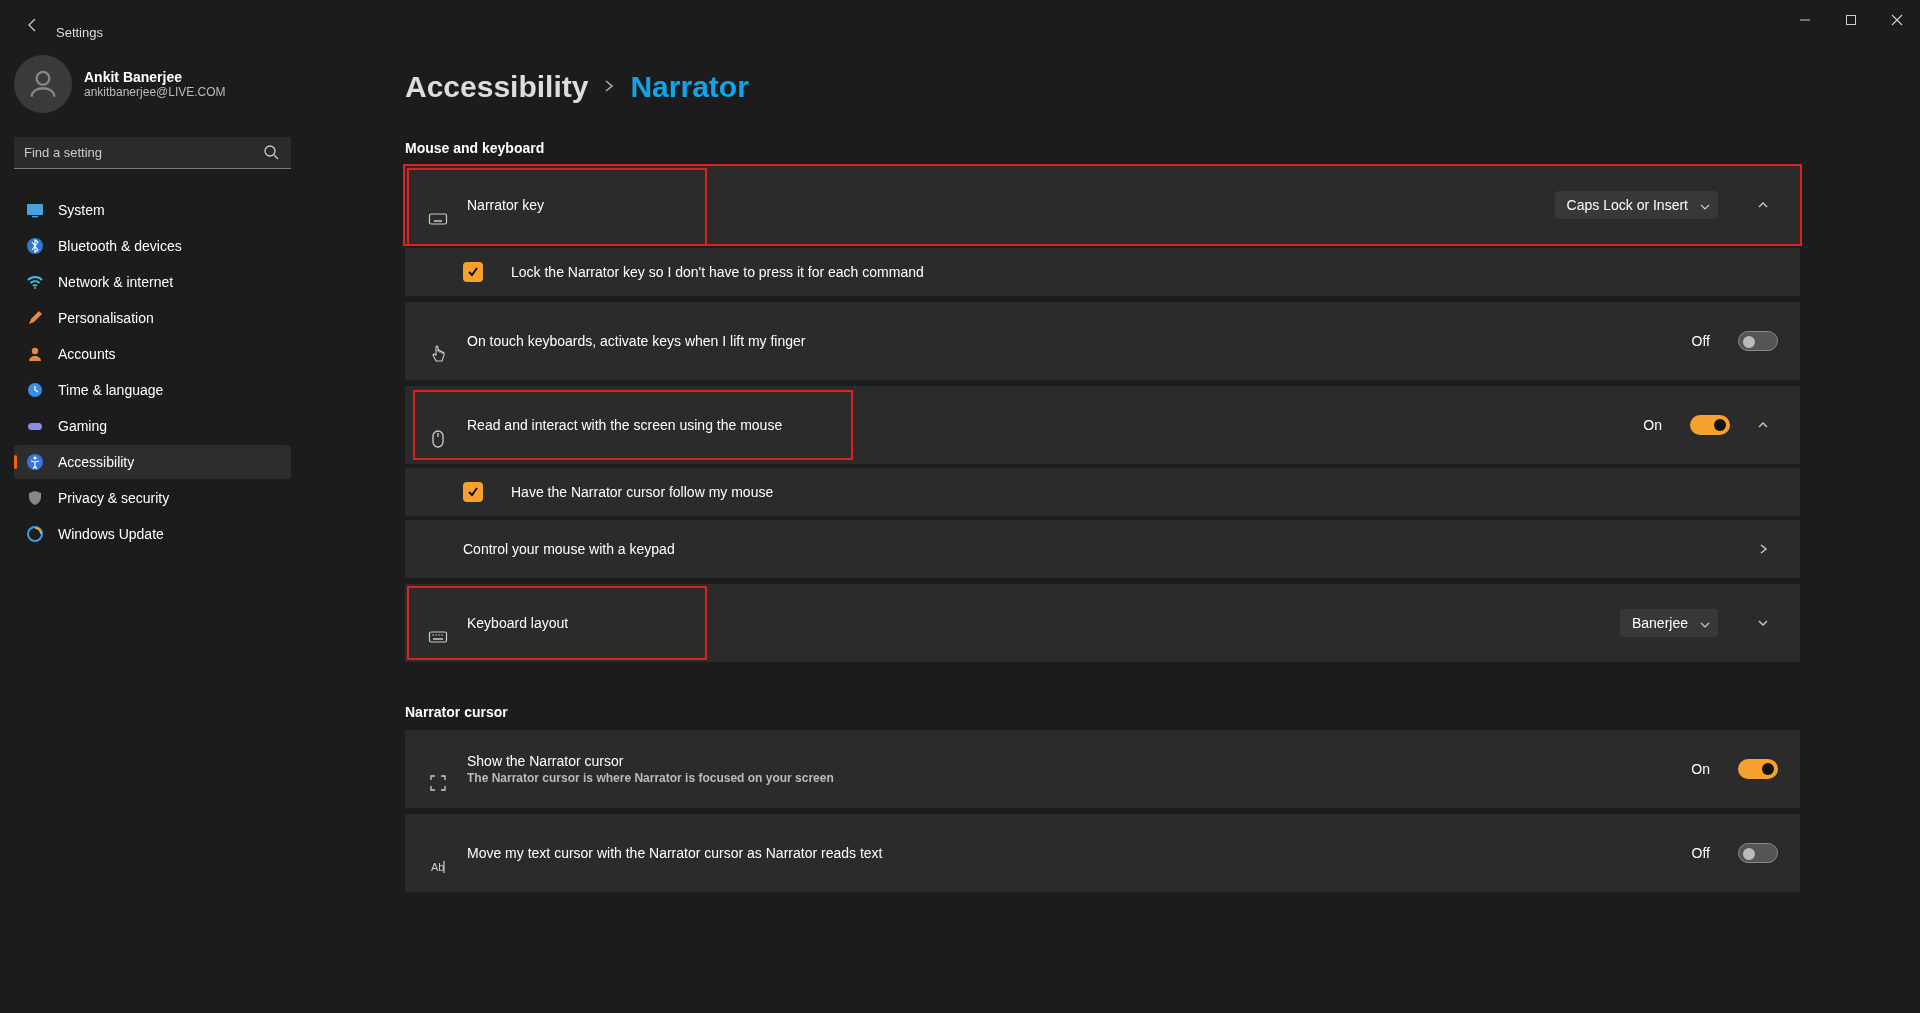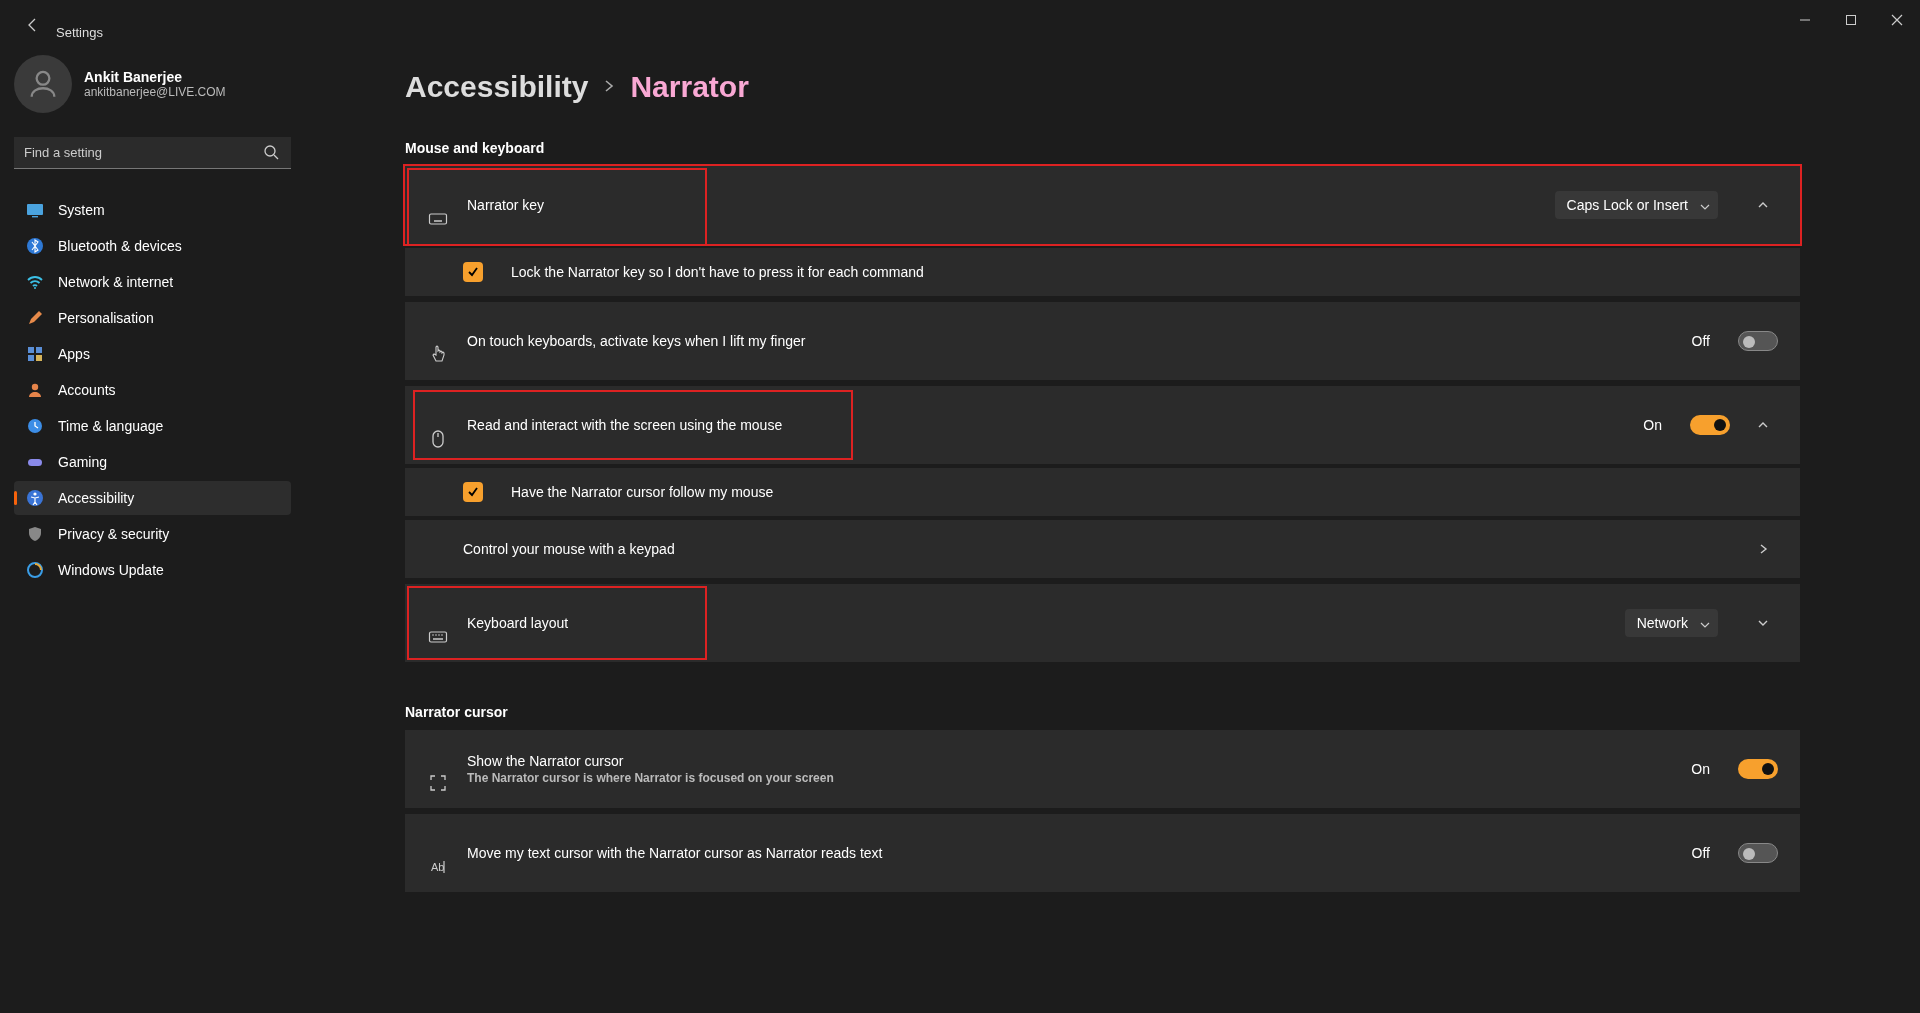--- a/index.html
+++ b/index.html
@@ -76,21 +76,21 @@
     }
     .nav-icon { width: 18px; height:18px; display:flex; align-items:center; justify-content:center; }
     .nav-label { font-size: 14px; }
     .main {
       flex: 1; padding: 30px 120px 30px 100px; overflow-y: auto;
     }
     .breadcrumb {
       display:flex; align-items:center; gap:14px; margin-bottom: 36px;
     }
     .breadcrumb-item { font-size: 30px; font-weight: 600; color: #ddd; }
-    .breadcrumb-current { font-size: 30px; font-weight: 600; color: #f9a8d4; }
+    .breadcrumb-current { font-size: 30px; font-weight: 600; color: #0ea5e9; }
     .section-label { font-size: 14px; font-weight:600; margin-bottom: 10px; }
     .card {
       background: #2b2b2b; border-radius: 0; padding: 14px 22px;
       display:flex; align-items:center; gap: 18px; margin-bottom: 4px;
       position: relative;
     }
     .card.highlighted { outline: 2px solid #d22; outline-offset: -1px; }
     .card.sub { padding-left: 58px; }
     .card-icon { width: 22px; height:22px; display:flex; align-items:center; justify-content:center;margin-top:28px; }
     .card-title { font-size: 14px; }
@@ -208,31 +208,20 @@
       <span class="nav-icon">
           <svg width="18" height="18" viewBox="0 0 18 18">
             <path d="M3 15l2-5 8-8 3 3-8 8-5 2z" fill="#e68a4a"></path>
           </svg>
         </span>
       <span class="nav-label">Personalisation</span>
     </div>
     <div class="nav-item">
       <span class="nav-icon">
           <svg width="18" height="18" viewBox="0 0 18 18">
-            <rect x="2" y="2" width="6" height="6" fill="#5a8ed6"></rect>
-            <rect x="10" y="2" width="6" height="6" fill="#5a8ed6"></rect>
-            <rect x="2" y="10" width="6" height="6" fill="#5a8ed6"></rect>
-            <rect x="10" y="10" width="6" height="6" fill="#d6b45a"></rect>
-          </svg>
-        </span>
-      <span class="nav-label">Apps</span>
-    </div>
-    <div class="nav-item">
-      <span class="nav-icon">
-          <svg width="18" height="18" viewBox="0 0 18 18">
             <circle cx="9" cy="6" r="3.2" fill="#e6844a"></circle>
             <path d="M3 16c0-3 3-5 6-5s6 2 6 5" fill="#e6844a"></path>
           </svg>
         </span>
       <span class="nav-label">Accounts</span>
     </div>
     <div class="nav-item">
       <span class="nav-icon">
           <svg width="18" height="18" viewBox="0 0 18 18">
             <circle cx="9" cy="9" r="7" fill="#3c8de6"></circle>
@@ -388,21 +377,21 @@
             <circle cx="5" cy="8" r=".8" fill="#ccc"></circle>
             <circle cx="8" cy="8" r=".8" fill="#ccc"></circle>
             <circle cx="11" cy="8" r=".8" fill="#ccc"></circle>
             <circle cx="14" cy="8" r=".8" fill="#ccc"></circle>
             <line x1="5" y1="12" x2="15" y2="12" stroke="#ccc" stroke-width="1.5"></line>
           </svg>
         </span>
       <span class="card-title">Keyboard layout</span>
       <div class="spacer"></div>
       <div class="select-box">
-        <span>Network</span>
+        <span>Banerjee</span>
         <span style="position:absolute; right:8px; top:8px;"><svg width="10" height="10">
               <path d="M1 3l4 4 4-4" stroke="#ccc" stroke-width="1.2" fill="none"></path>
             </svg></span>
       </div>
       <span class="chevron">
           <svg width="14" height="14">
             <path d="M3 5l4 4 4-4" stroke="#ccc" stroke-width="1.4" fill="none"></path>
           </svg>
         </span>
     </div>

